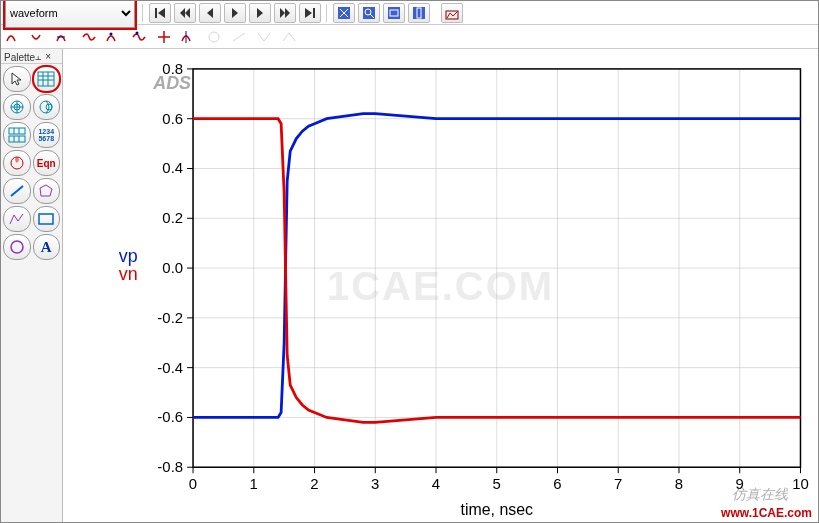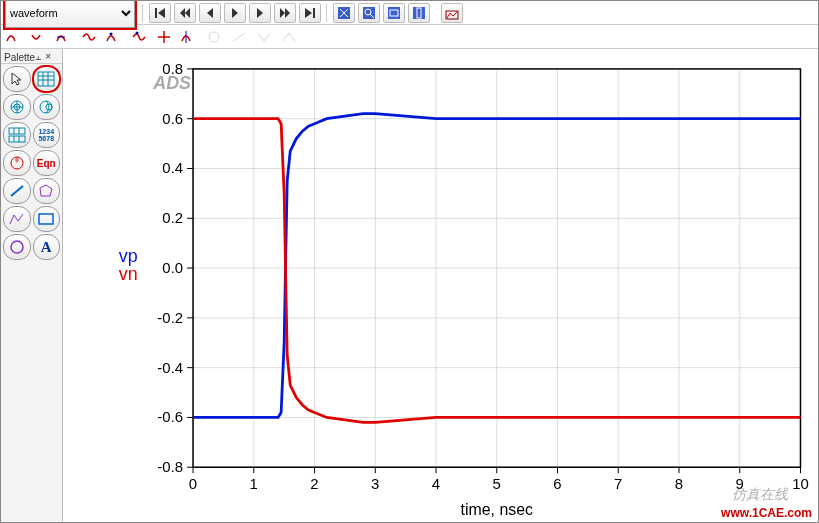--- a/index.html
+++ b/index.html
@@ -431,16 +431,17 @@
           <text x="120" y="25" text-anchor="end" class="tick-text">0.8</text>
           <rect x="130" y="20" width="610" height="400" fill="none" stroke="#000" stroke-width="1.5"></rect>
           <path d="M130 370 L160.5 370 L191 370 L209.3 370 L215.39999999999998 370 L218.45 365 L221.5 295 L223.32999999999998 195 L224.55 132.50000000000006 L227.60000000000002 102.5 L233.7 90 L239.8 82.5 L245.9 77.5 L252 75 L264.20000000000005 70.00000000000006 L282.5 67.49999999999994 L300.79999999999995 65 L313 65 L343.5 67.49999999999994 L374 70.00000000000006 L435 70.00000000000006 L496 70.00000000000006 L557 70.00000000000006 L618 70.00000000000006 L679 70.00000000000006 L740 70.00000000000006 " fill="none" stroke="#0018d8" stroke-width="2.8"></path>
           <path d="M130 70.00000000000006 L160.5 70.00000000000006 L191 70.00000000000006 L209.3 70.00000000000006 L215.39999999999998 70.00000000000006 L218.45 75 L221.5 145 L223.32999999999998 245 L224.55 307.5 L227.60000000000002 337.5 L233.7 350 L239.8 357.5 L245.9 362.5 L252 365 L264.20000000000005 370 L282.5 372.5 L300.79999999999995 375 L313 375 L343.5 372.5 L374 370 L435 370 L496 370 L557 370 L618 370 L679 370 L740 370 " fill="none" stroke="#e00000" stroke-width="2.8"></path>
           <text x="435" y="468" text-anchor="middle" class="axis-text">time, nsec</text>
           <text x="65" y="214" text-anchor="middle" fill="#0018d8" font-size="18">vp</text>
           <text x="65" y="232" text-anchor="middle" fill="#e00000" font-size="18">vn</text>
           <text x="90" y="40" font-size="18" fill="#aaa" font-style="italic" font-weight="bold">ADS</text>
         </g>
     </svg>
+    <div class="watermark-main">1CAE.COM</div>
     <div class="wm-zh">仿真在线</div>
     <div class="wm-bottom">www.1CAE.com</div>
   </div>
 </div>
 
 </body></html>

